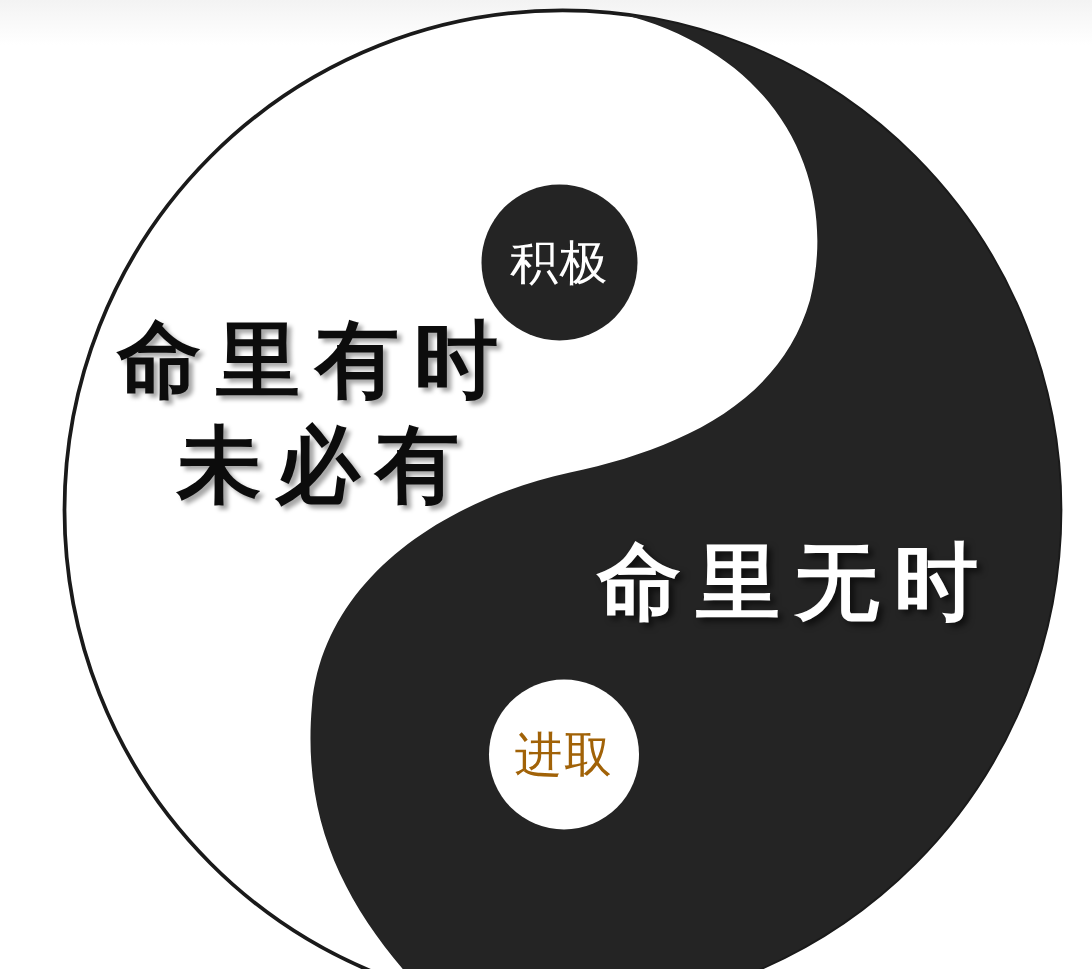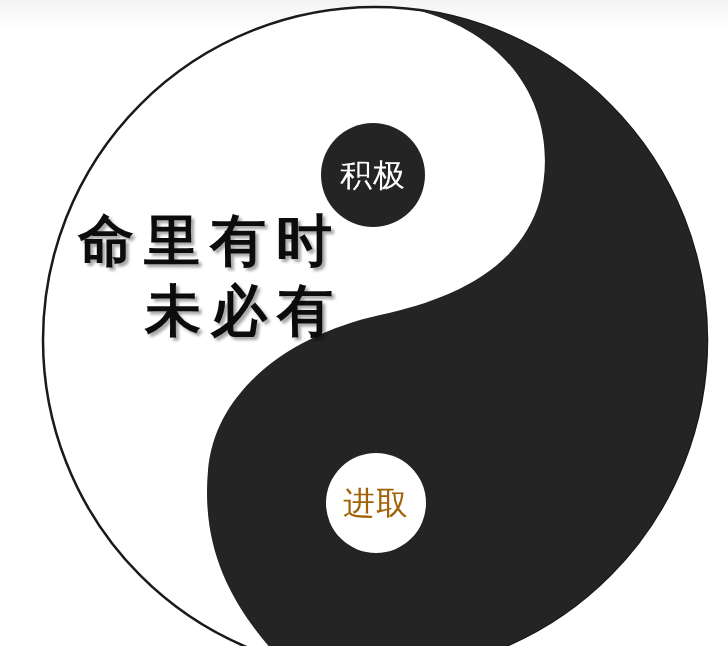--- a/index.html
+++ b/index.html
@@ -46,15 +46,16 @@
 
     <circle cx="373" cy="175" r="52" fill="#242424"></circle>
 
     <circle cx="376" cy="503" r="50" fill="#ffffff"></circle>
   </svg>
 
   <div class="dot-label" style="left:373px; top:176px; color:#ffffff;">积极</div>
   <div class="dot-label" style="left:376px; top:504px; color:#a16207;">进取</div>
 
   <div class="brush dark" style="left:78px; top:212px;text-align:center;">命里有时</div>
-  <div class="brush dark" style="left:118px; top:282px;margin-left:27px;">未必有</div>
+  <div class="brush dark" style="left:118px; top:282px;">未必有</div>
 
+  <div class="brush light" style="left:398px; top:360px;">命里无时</div>
 </div>
 
 </body></html>

